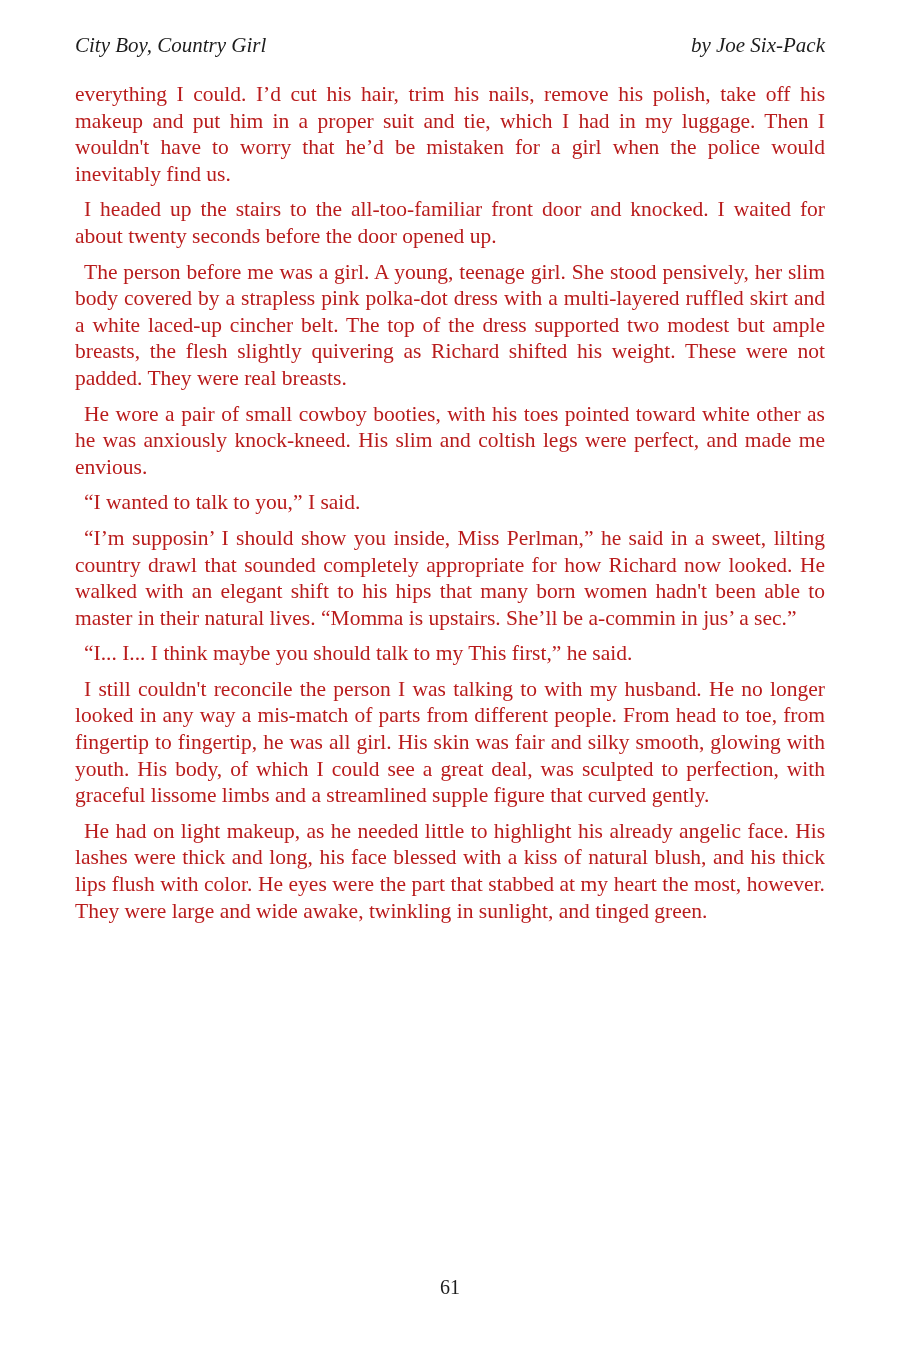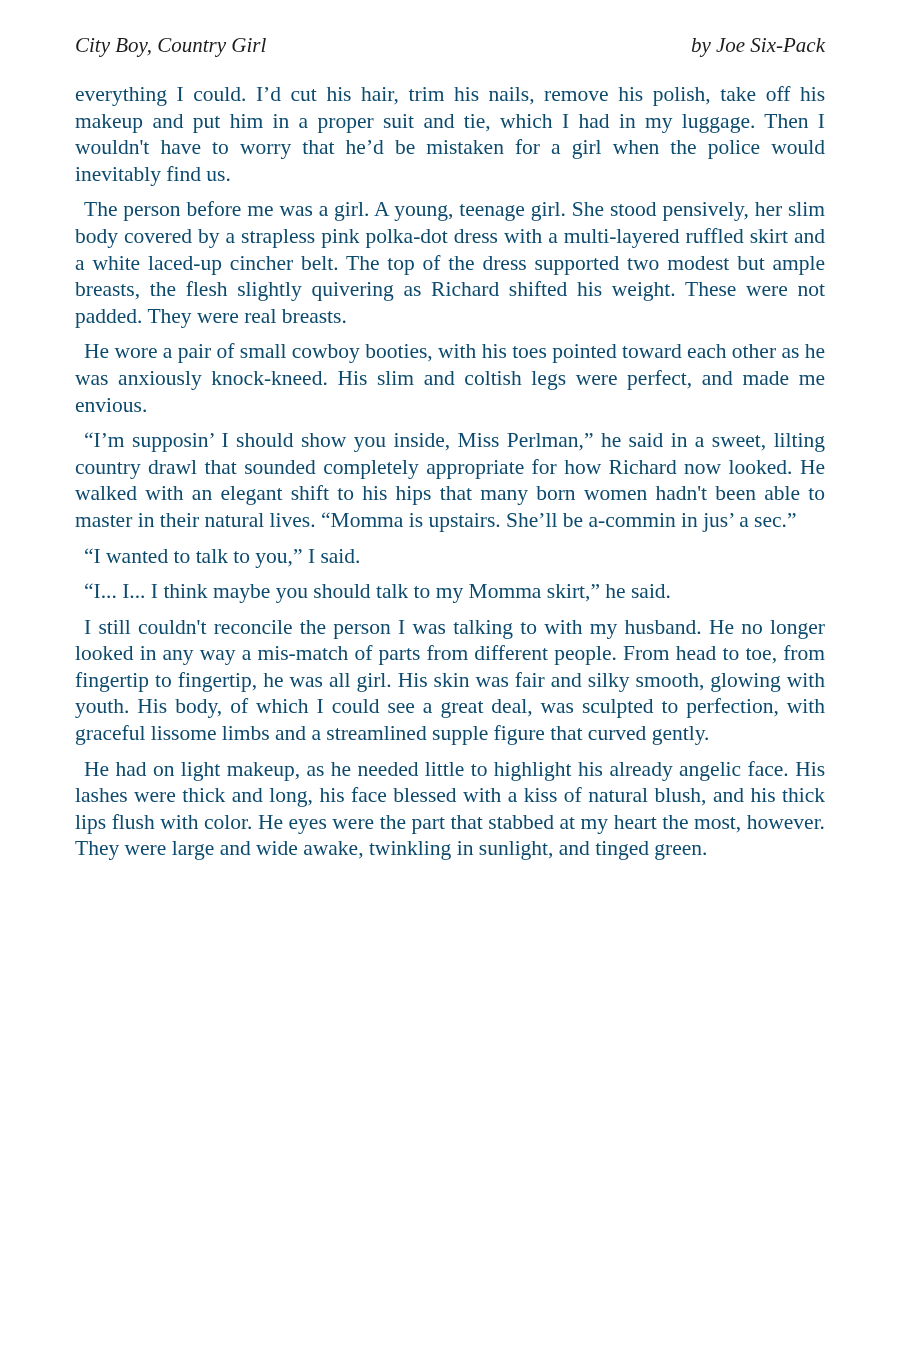--- a/index.html
+++ b/index.html
@@ -26,21 +26,21 @@
     font-size: 21px;
     line-height: 26px;
     color: #1d1d1d;
     gap: 11px;
   }
   .body-text {
     margin-top: 23px;
     font-size: 21.5px;
     line-height: 26.6px;
     text-align: justify;
-    color: #0c4a6e;
+    color: #b91c1c;
   }
   .body-text p {
     margin: 0 0 9px 0;
     text-indent: 9px;
   }
   .body-text p:first-child {
     text-indent: 0;
   }
   .page-footer {
     position: absolute;
@@ -57,23 +57,27 @@
 
 <div class="page">
 
   <div class="running-header">
     <span class="header-title">City Boy, Country Girl</span>
     <span class="header-author">by Joe Six-Pack</span>
   </div>
 
   <div class="body-text">
       <p>everything I could. I’d cut his hair, trim his nails, remove his polish, take off his makeup and put him in a proper suit and tie, which I had in my luggage. Then I wouldn't have to worry that he’d be mistaken for a girl when the police would inevitably find us.</p>
+      <p>I headed up the stairs to the all-too-familiar front door and knocked. I waited for about twenty seconds before the door opened up.</p>
       <p>The person before me was a girl. A young, teenage girl. She stood pensively, her slim body covered by a strapless pink polka-dot dress with a multi-layered ruffled skirt and a white laced-up cincher belt. The top of the dress supported two modest but ample breasts, the flesh slightly quivering as Richard shifted his weight. These were not padded. They were real breasts.</p>
-      <p>He wore a pair of small cowboy booties, with his toes pointed toward each other as he was anxiously knock-kneed. His slim and coltish legs were perfect, and made me envious.</p>
+      <p>He wore a pair of small cowboy booties, with his toes pointed toward white other as he was anxiously knock-kneed. His slim and coltish legs were perfect, and made me envious.</p>
+      <p>“I wanted to talk to you,” I said.</p>
       <p>“I’m supposin’ I should show you inside, Miss Perlman,” he said in a sweet, lilting country drawl that sounded completely appropriate for how Richard now looked. He walked with an elegant shift to his hips that many born women hadn't been able to master in their natural lives. “Momma is upstairs. She’ll be a-commin in jus’ a sec.”</p>
-      <p>“I wanted to talk to you,” I said.</p>
-      <p>“I... I... I think maybe you should talk to my Momma skirt,” he said.</p>
+      <p>“I... I... I think maybe you should talk to my This first,” he said.</p>
       <p>I still couldn't reconcile the person I was talking to with my husband. He no longer looked in any way a mis-match of parts from different people. From head to toe, from fingertip to fingertip, he was all girl. His skin was fair and silky smooth, glowing with youth. His body, of which I could see a great deal, was sculpted to perfection, with graceful lissome limbs and a streamlined supple figure that curved gently.</p>
       <p>He had on light makeup, as he needed little to highlight his already angelic face. His lashes were thick and long, his face blessed with a kiss of natural blush, and his thick lips flush with color. He eyes were the part that stabbed at my heart the most, however. They were large and wide awake, twinkling in sunlight, and tinged green.</p>
     </div>
 
+  <div class="page-footer">
+    <span>61</span>
+  </div>
 
 </div>
 
 </body></html>

